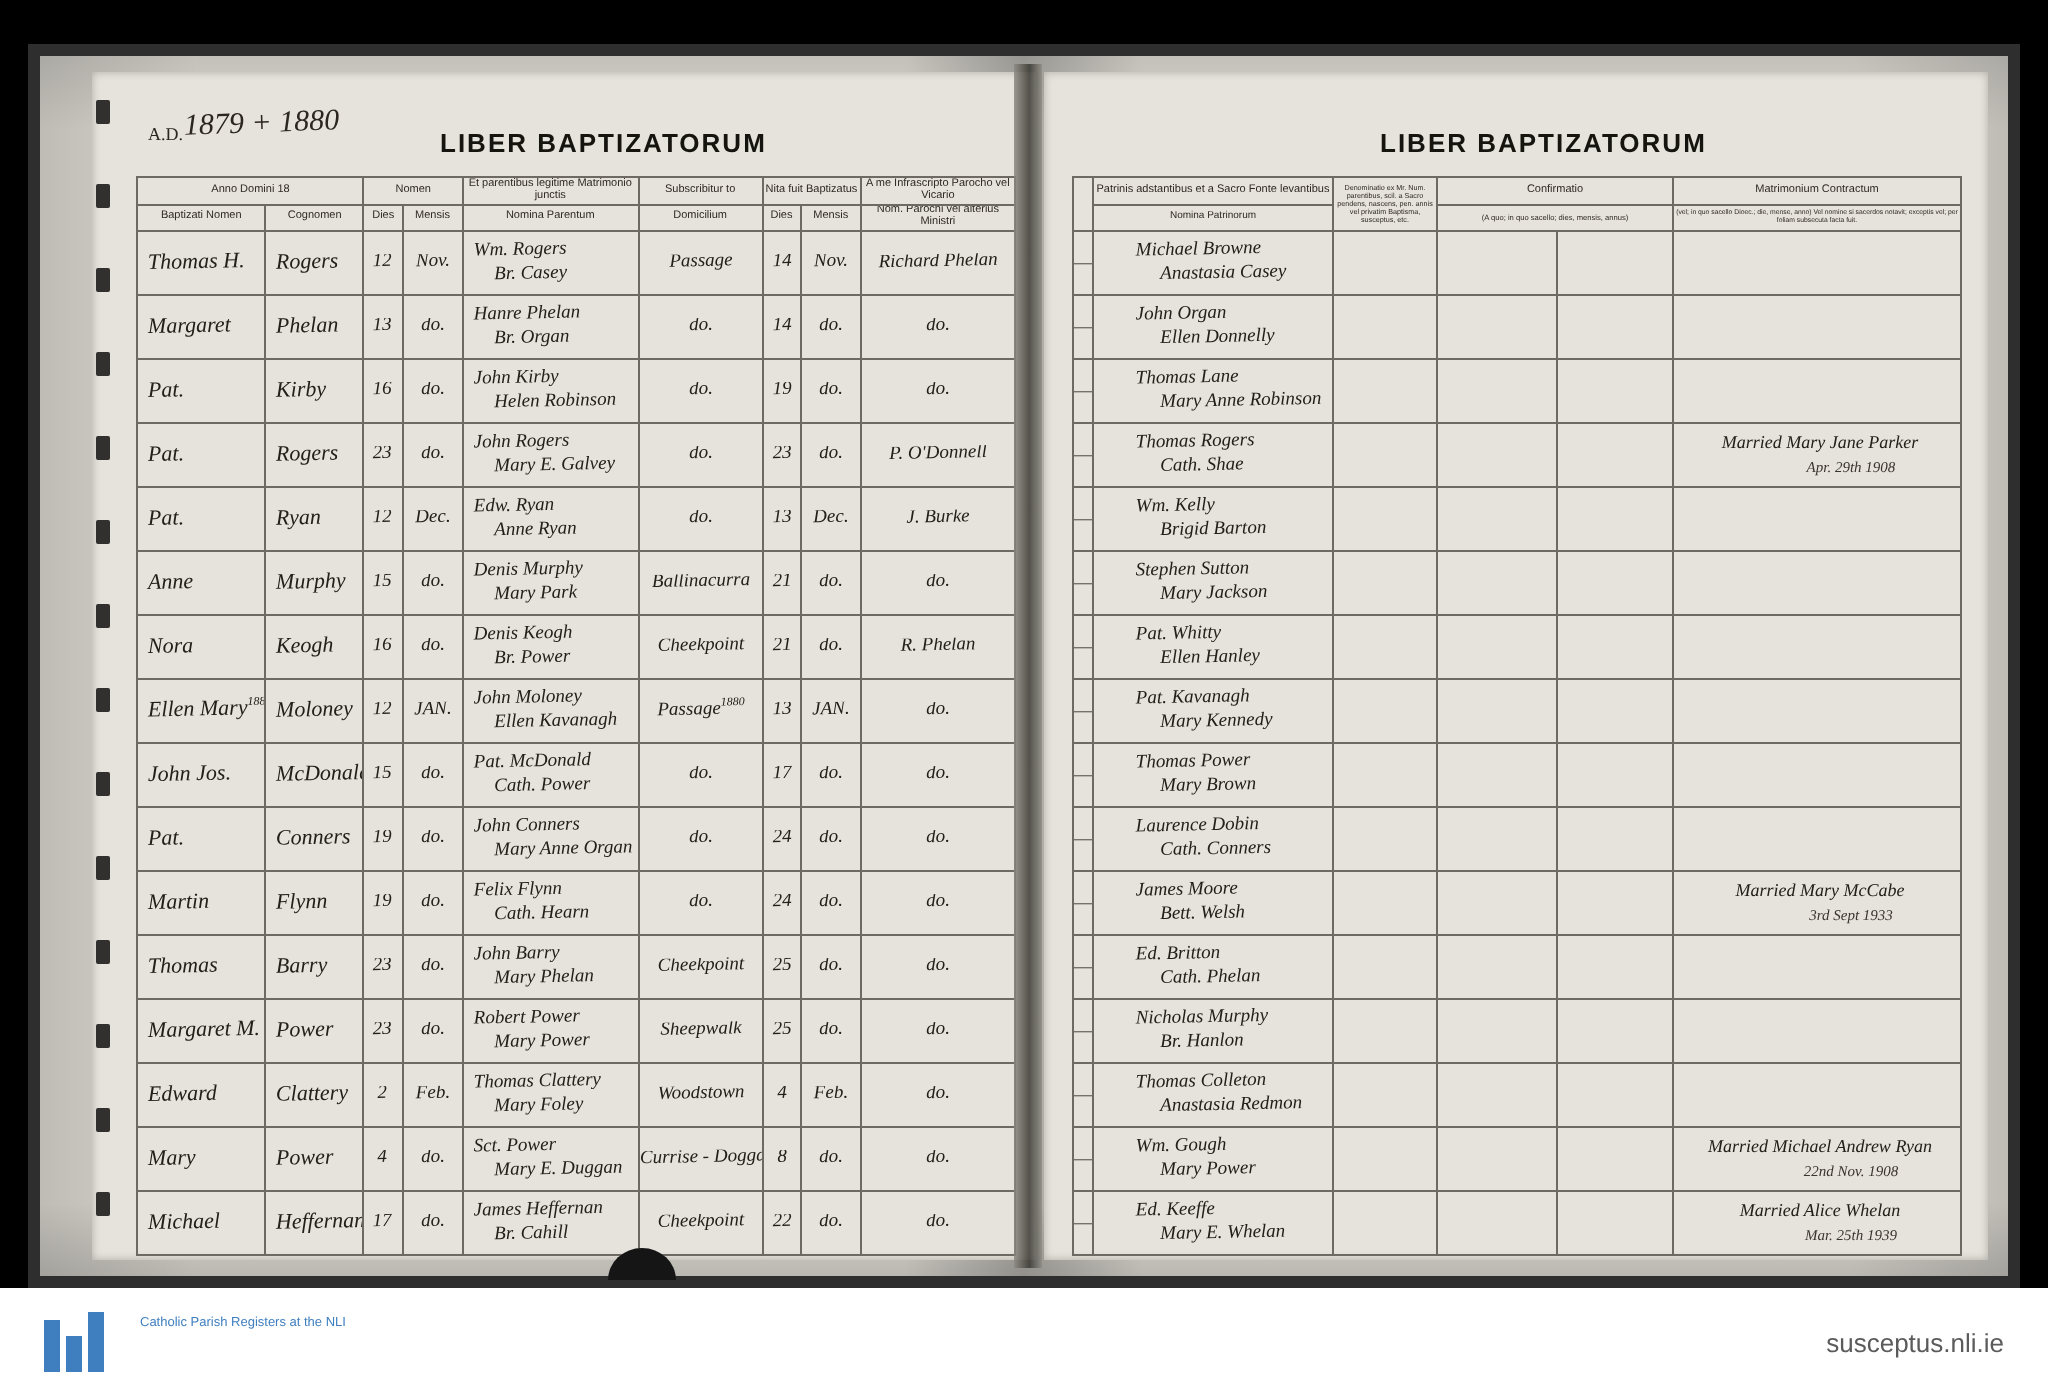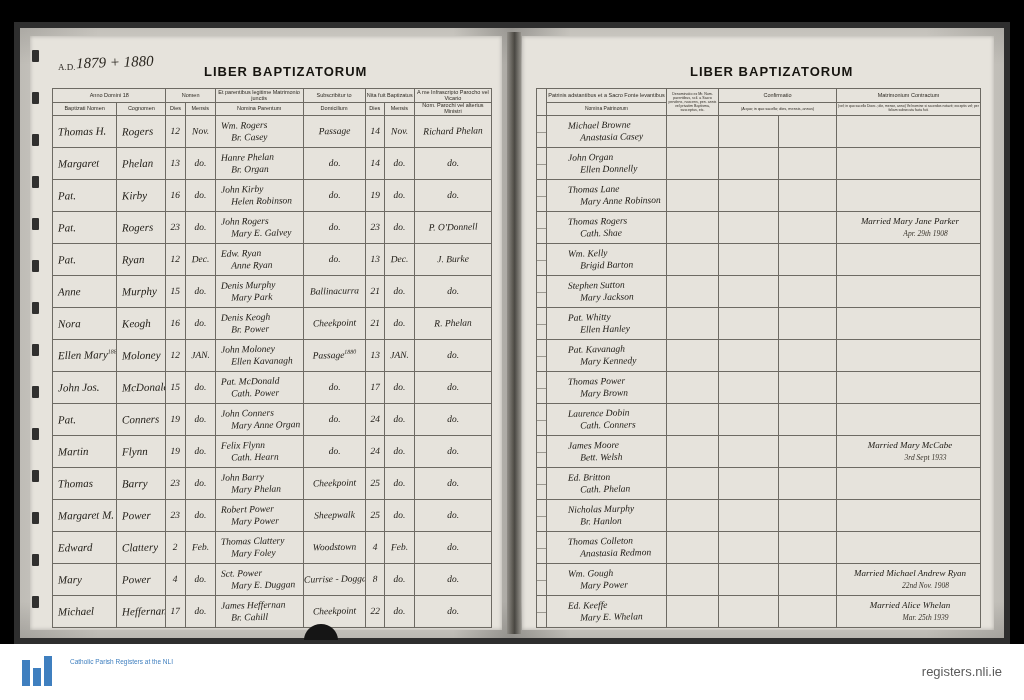--- a/index.html
+++ b/index.html
@@ -38,21 +38,21 @@
       linear-gradient(180deg, rgba(0,0,0,0.10) 0%, rgba(0,0,0,0) 6%, rgba(0,0,0,0) 94%, rgba(0,0,0,0.14) 100%);
   }
   
   .leaf {
     position: absolute;
     top: 8px;
     bottom: 8px;
     background: #e6e3dc;
     box-shadow: 0 0 4px rgba(0,0,0,0.25) inset;
   }
-  .leaf.left  { left: 10px;  width: 472px; }
+  .leaf.left  { left: 26px;  width: 472px; }
   .leaf.right { right: 10px; width: 472px; }
 
   .gutter {
     position: absolute;
     left: 487px;
     top: 4px;
     bottom: 4px;
     width: 14px;
     background: linear-gradient(90deg, #8d8a84, #49463f 45%, #3a3833 55%, #908d86);
     opacity: .85;
@@ -1027,16 +1027,16 @@
     </div>
   </div>
 
   <div class="footer">
     <div class="nli-logo">
       <div class="bar" style="left:0px;  height:26px;"></div>
       <div class="bar" style="left:11px; height:18px;"></div>
       <div class="bar" style="left:22px; height:30px;"></div>
     </div>
     <div class="nli-caption">Catholic Parish Registers at the NLI</div>
-    <div class="nli-url">registers.nli.ie</div>
+    <div class="nli-url">susceptus.nli.ie</div>
   </div>
 
 </div>
 
 </body></html>

